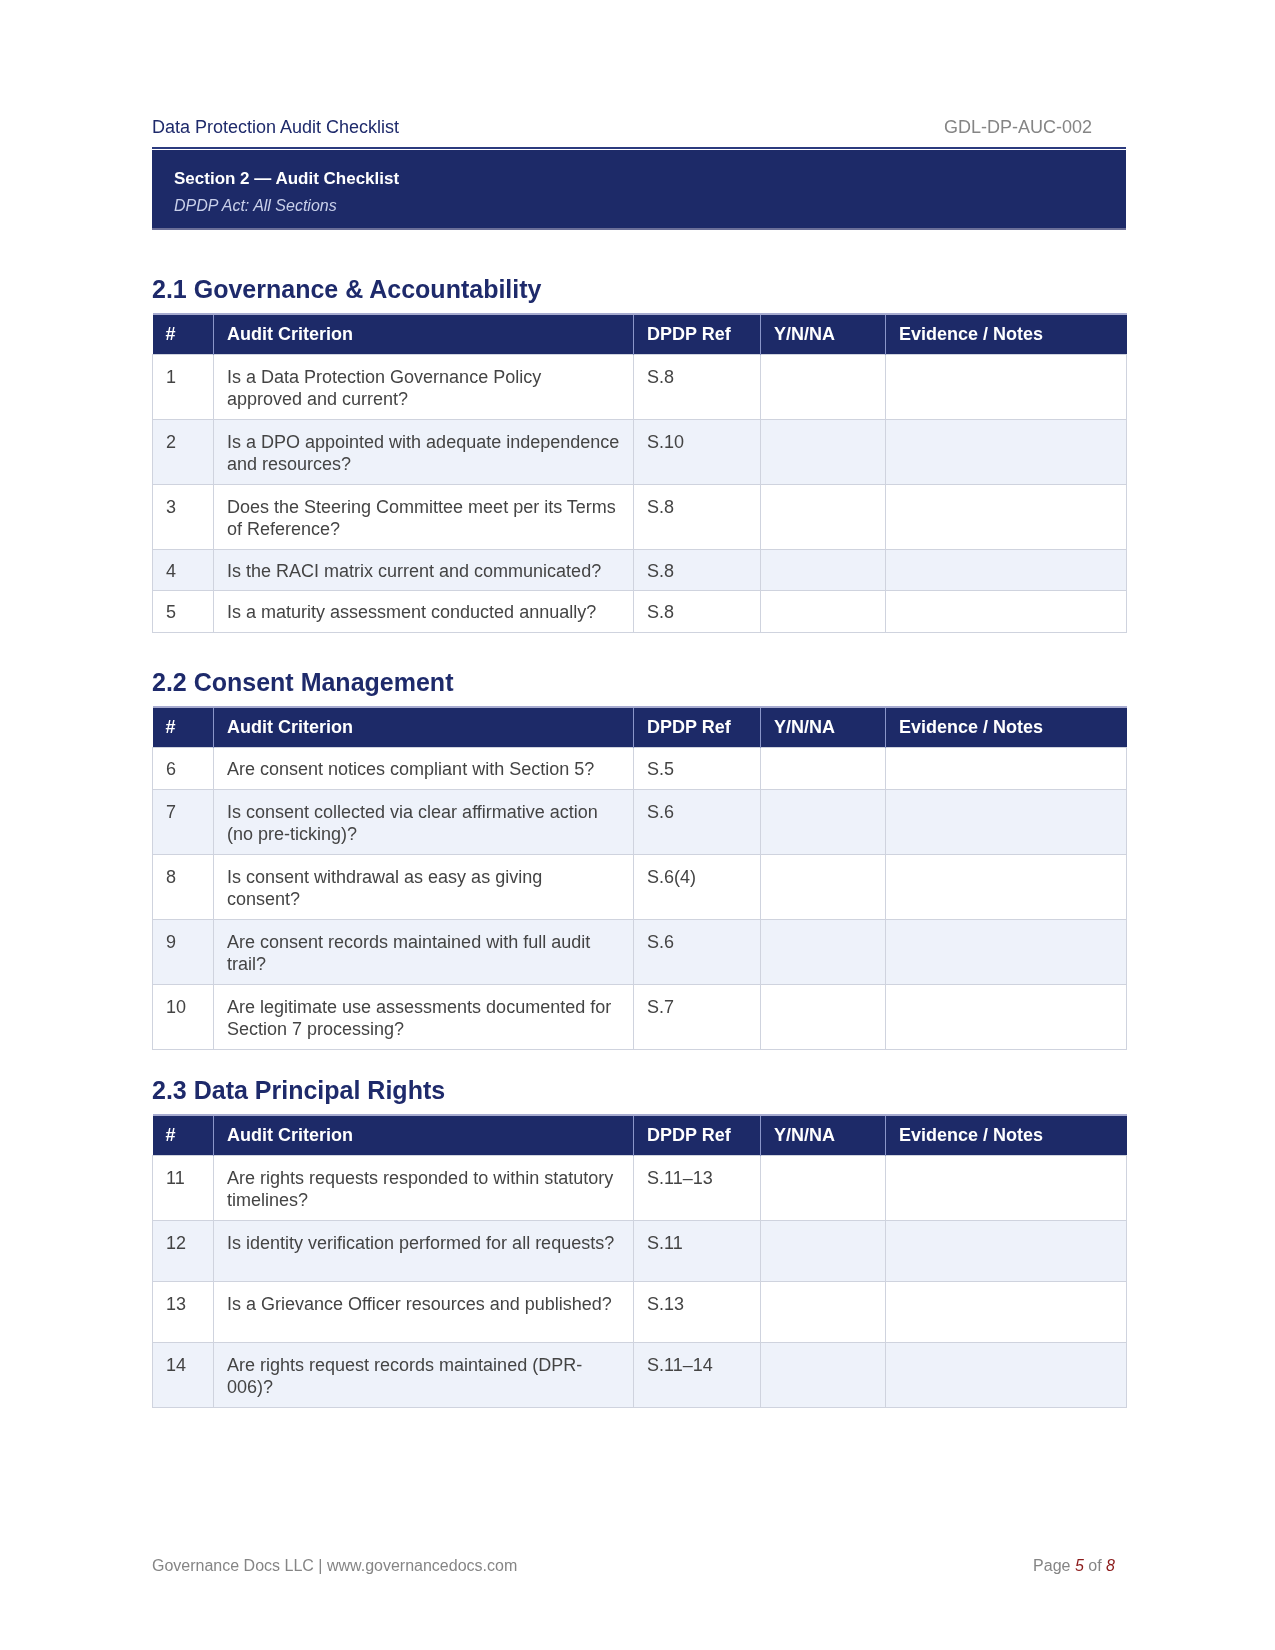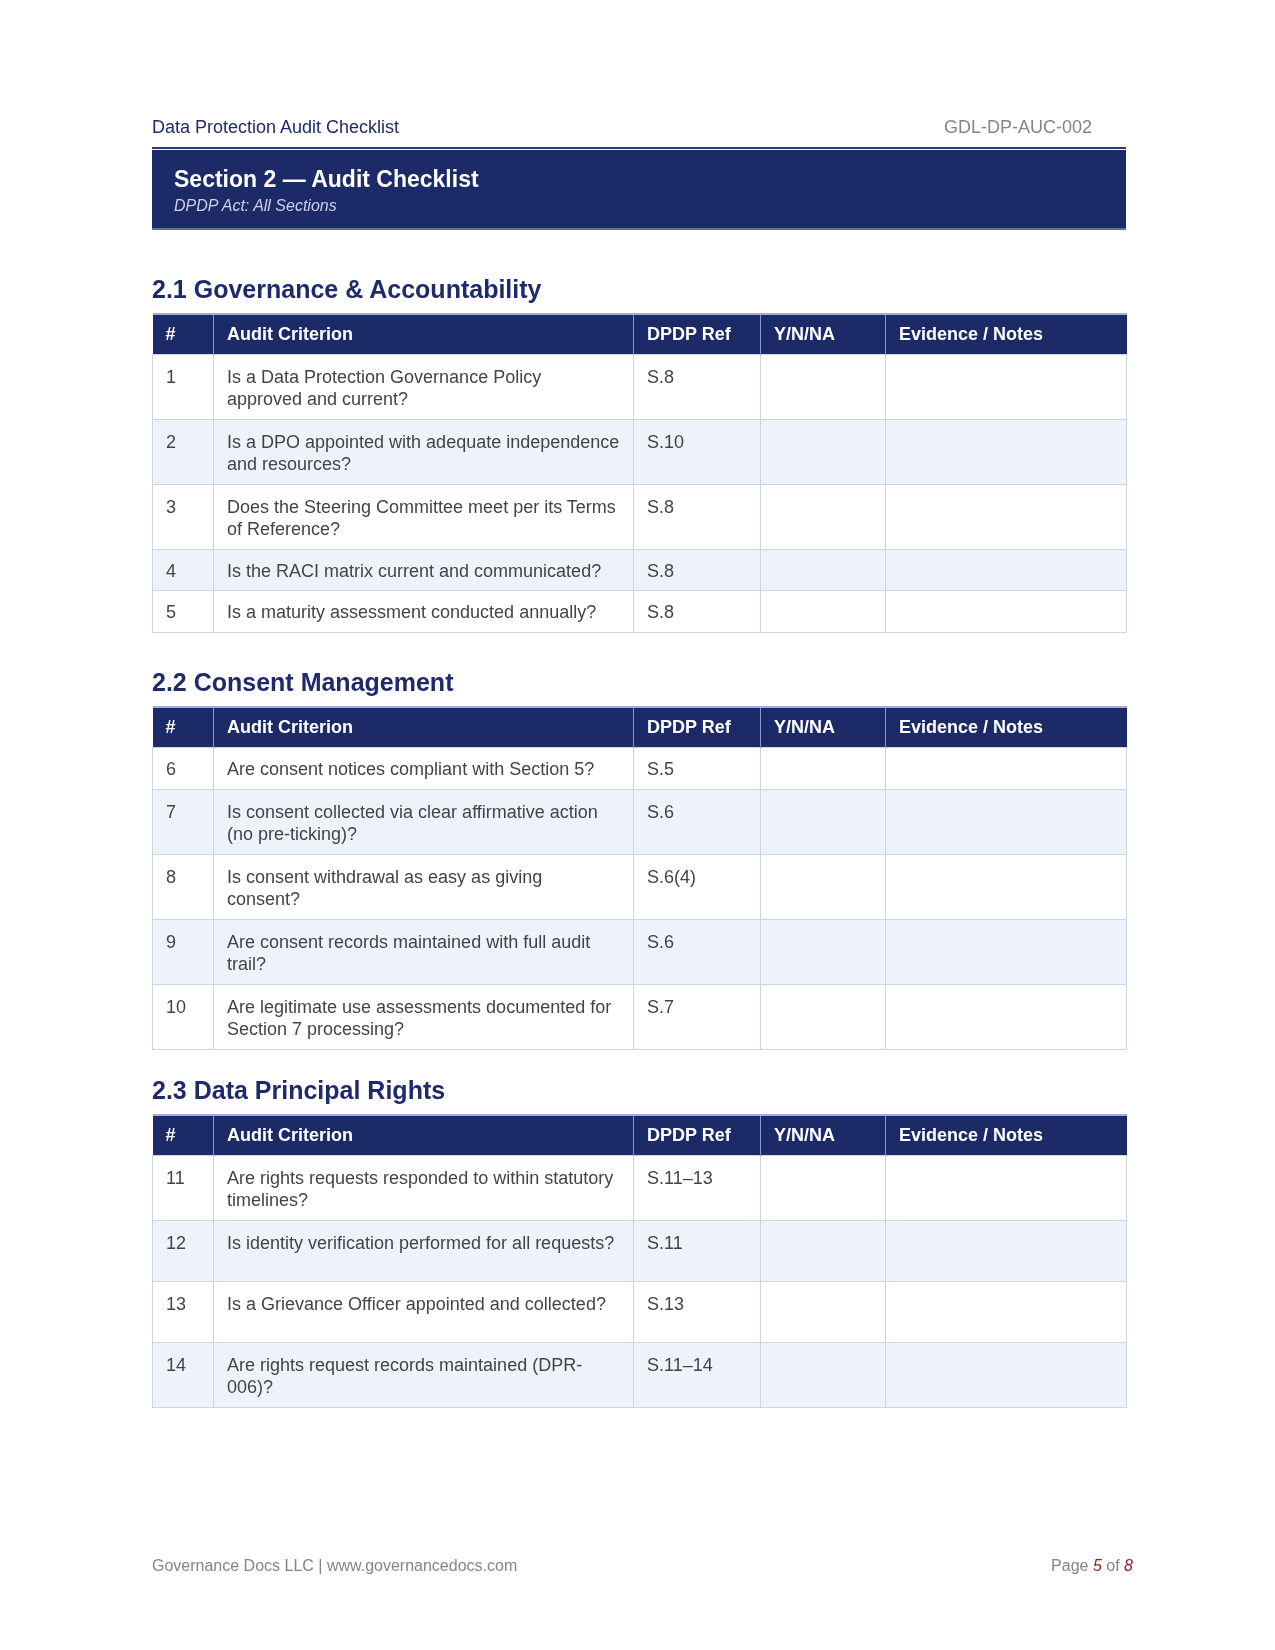--- a/index.html
+++ b/index.html
@@ -4,39 +4,39 @@
 <style>
   * { box-sizing: border-box; margin: 0; padding: 0; }
   html, body { width: 1275px; height: 1650px; background: #ffffff; }
   body { position: relative; font-family: "Liberation Sans", sans-serif; color: #3a3a3a; overflow: hidden; }
 
   .page-header { position: absolute; left: 152px; top: 70px; width: 974px; height: 35px; border-bottom: 2px solid #2b3a7e; margin-top: 44px; }
   .doc-title { position: absolute; left: 0; top: 3px; font-size: 18px; color: #1e2a6b; }
   .doc-code { position: absolute; right: 34px; top: 3px; font-size: 18px; color: #858585; }
 
   .banner { position: absolute; left: 152px; top: 150px; width: 974px; height: 80px; background: #1d2a68; border-bottom: 2px solid #6b6f98; padding: 14px 22px; }
-  .banner-title { font-size: 23px; font-weight: bold; color: #ffffff; line-height: 30px; }
+  .banner-title { font-size: 17px; font-weight: bold; color: #ffffff; line-height: 30px; }
   .banner-subtitle { font-size: 16px; font-style: italic; color: #c9d0ea; line-height: 24px; }
 
   .section-heading { position: absolute; left: 152px; font-size: 25px; font-weight: bold; color: #1e2a6b; }
 
   table.checklist { position: absolute; left: 152px; width: 974px; border-collapse: collapse; font-size: 18px; table-layout: fixed; }
   table.checklist th { background: #1d2a68; color: #ffffff; font-weight: bold; text-align: left; height: 40px; padding: 0 13px; border-left: 1px solid #8a95c9; border-top: 2px solid #a7abd0; }
   table.checklist th:first-child { border-left: none; }
   table.checklist td { vertical-align: top; padding: 11px 13px 9px 13px; border: 1px solid #cfd3de; line-height: 22px; color: #444444; }
   table.checklist tr.alt td { background: #eef2fa; }
   table.checklist tr.single td { padding-top: 10px; padding-bottom: 8px; }
   col.c-num { width: 61px; }
   col.c-crit { width: 420px; }
   col.c-ref { width: 127px; }
   col.c-yn { width: 125px; }
   col.c-ev { width: 241px; }
 
   .footer-left { position: absolute; left: 152px; top: 1557px; font-size: 16px; color: #858585; }
-  .footer-right { position: absolute; right: 142px; top: 1557px; font-size: 16px; color: #858585; }
+  .footer-right { position: absolute; right: 160px; top: 1557px; font-size: 16px; color: #858585; }
   .footer-right .pg { color: #8b1a1a; font-style: italic; }
 </style>
 </head>
 <body>
 
 <div class="page-header">
   <span class="doc-title">Data Protection Audit Checklist</span>
   <span class="doc-code">GDL-DP-AUC-002</span>
 </div>
 
@@ -187,21 +187,21 @@
     </tr>
     <tr class="alt" style="height:61px;margin-left:27px;">
       <td>12</td>
       <td>Is identity verification performed for all requests?</td>
       <td>S.11</td>
       <td></td>
       <td></td>
     </tr>
     <tr style="height:61px;">
       <td>13</td>
-      <td>Is a Grievance Officer appointed and collected?</td>
+      <td>Is a Grievance Officer resources and published?</td>
       <td>S.13</td>
       <td></td>
       <td></td>
     </tr>
     <tr class="alt" style="height:61px;">
       <td>14</td>
       <td>Are rights request records maintained (DPR-006)?</td>
       <td>S.11–14</td>
       <td></td>
       <td></td>

